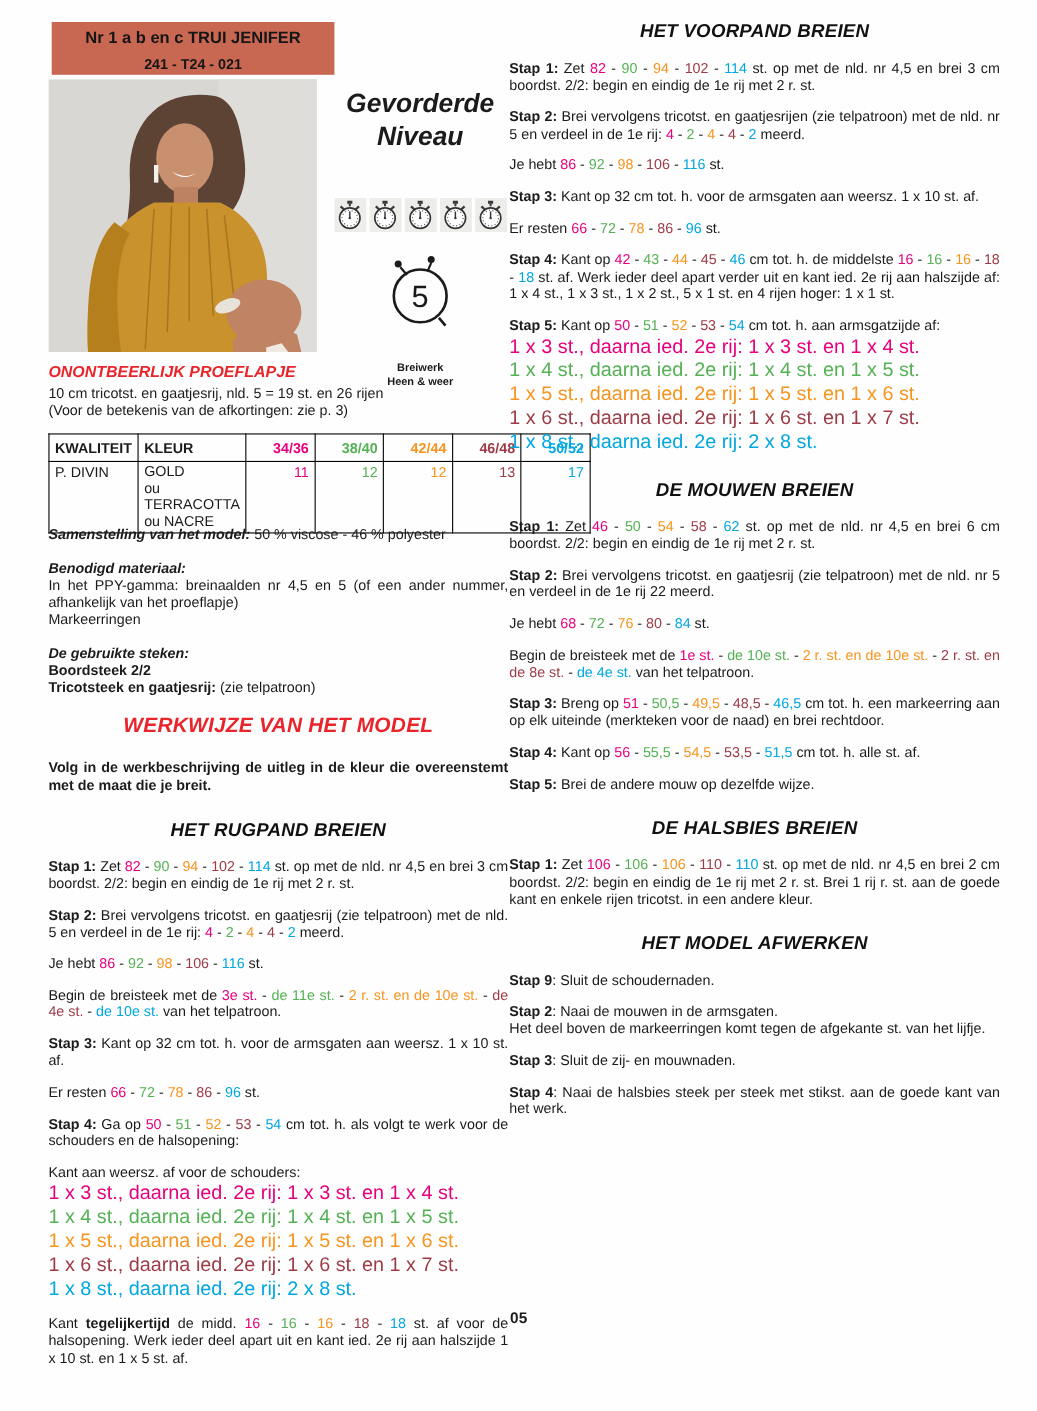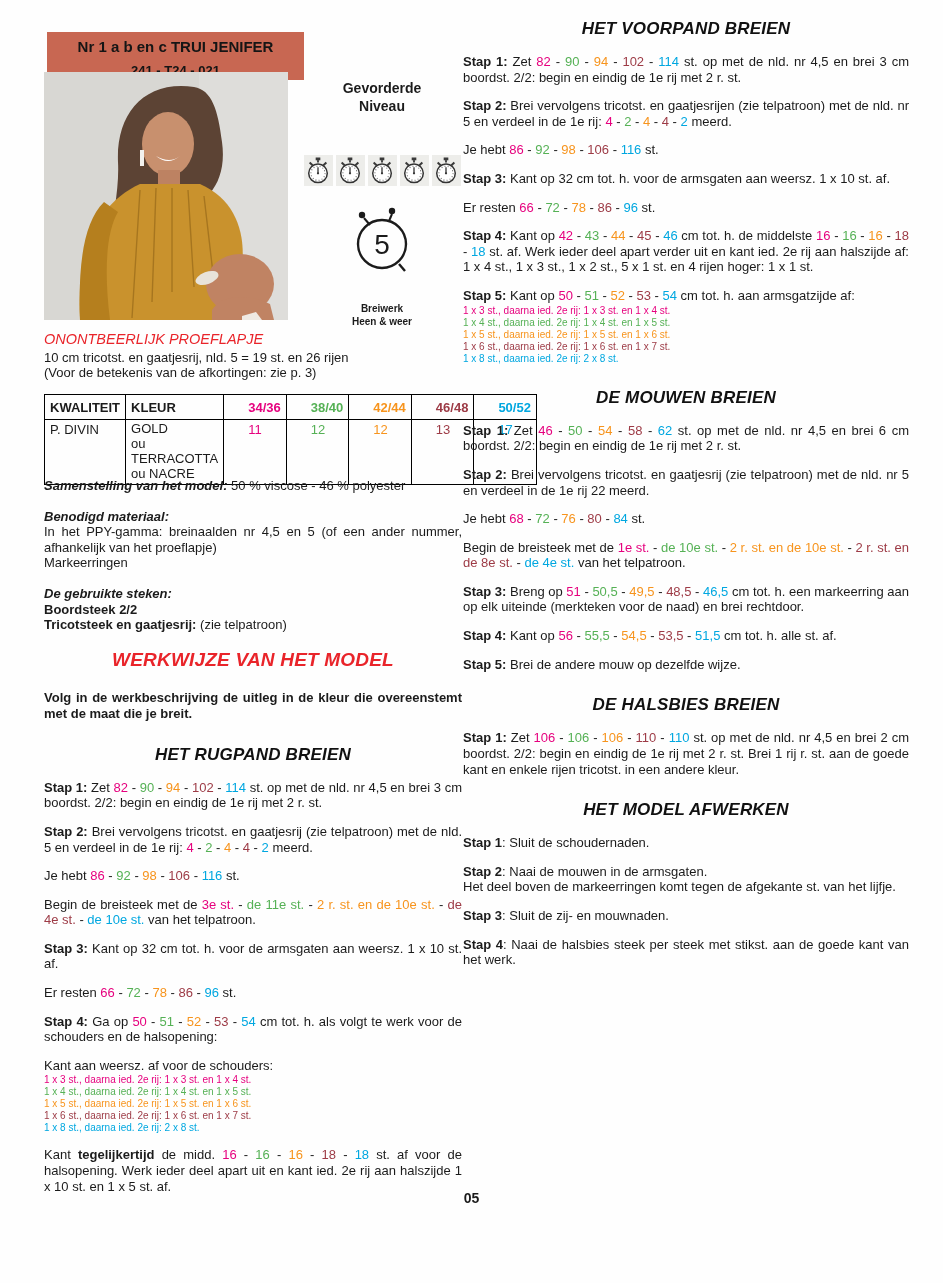--- a/index.html
+++ b/index.html
@@ -11,57 +11,57 @@
   .page{position:relative;width:943px;height:1283px;background:#fefefe;overflow:hidden;}
 
   
   .c-s1{color:var(--s1);} .c-s2{color:var(--s2);} .c-s3{color:var(--s3);}
   .c-s4{color:var(--s4);} .c-s5{color:var(--s5);}
   .bold{font-weight:bold;}
 
   
   .header-box{
     position:absolute;left:47px;top:20px;width:257px;height:48px;
-    background:var(--header_bg);text-align:center;color:#151515;margin-top:12px;
+    background:var(--header_bg);text-align:center;color:#151515;
   }
   .header-title{font-size:15px;font-weight:bold;margin-top:6px;}
   .header-code{font-size:13px;font-weight:bold;margin-top:8px;}
 
   
   .photo{position:absolute;left:44px;top:72px;width:244px;height:248px;}
 
   
   .level-block{position:absolute;left:302px;top:80px;width:160px;text-align:center;}
-  .level-title{font-size:14px;font-weight:bold;line-height:1.25;}
+  .level-title{font-size:24px;font-weight:bold;line-height:1.25;font-style:italic;}
   .stopwatch-row{display:flex;justify-content:center;gap:3px;margin-top:40px;}
   .sw-cell{width:29px;height:31px;background:#ededea;display:flex;align-items:center;justify-content:center;}
   .big-sw{margin-top:20px;}
   .work-type{margin-top:24px;font-weight:bold;font-size:10px;line-height:1.3;}
 
   
   .proeflapje{position:absolute;left:44px;top:331px;width:420px;}
-  .proef-title{color:var(--red);font-weight:normal;font-style:italic;font-size:14.5px;margin-bottom:3px;}
+  .proef-title{color:var(--red);font-weight:bold;font-style:italic;font-size:14.5px;margin-bottom:3px;}
   .proef-line{font-size:13px;line-height:1.18;}
 
   
   .qual-table{position:absolute;left:44px;top:394px;width:386px;border-collapse:collapse;}
   .qual-table th,.qual-table td{border:1.6px solid #000;padding:2px 5px;font-size:13px;}
   .qual-table th{height:20px;font-weight:bold;}
   .qual-table th.lbl{text-align:left;}
   .qual-table td{vertical-align:top;height:48px;}
-  .qual-table .center,.qual-table th:not(.lbl){text-align:left;padding-left:24px;}
+  .qual-table .center,.qual-table th:not(.lbl){text-align:right;padding-left:24px;}
   .kleur-cell div{line-height:1.15;}
 
   
   .left-flow{position:absolute;left:44px;top:478px;width:418px;}
   .right-flow{position:absolute;left:463px;top:12px;width:446px;}
 
   .para{font-size:13px;line-height:1.2;margin:0 0 13px;text-align:justify;}
   .para.tight{margin-bottom:1px;}
-  .lines-block{font-size:10px;line-height:1.2;margin:0 0 13px;}
+  .lines-block{font-size:18px;line-height:1.2;margin:0 0 13px;}
   .sec-heading{font-size:17px;font-weight:bold;font-style:italic;text-align:center;
     margin:22px 0 14px;letter-spacing:.2px;line-height:1.3;color:#111;}
   .sec-heading.red{color:var(--red);font-size:19px;margin:36px 0 18px;}
   [data-blocks] .sec-heading:first-child{margin-top:6px;}
 
   .intro-label{font-weight:bold;font-style:italic;}
   .static-para{font-size:13px;line-height:1.2;margin:0 0 15px;text-align:justify;}
   .static-para div{line-height:1.2;}
 
   .page-number{position:absolute;left:0;right:0;top:1190px;text-align:center;
@@ -298,20 +298,20 @@
       <p class="para"><span class="bold">Stap 3: </span><span>Breng op </span><span class="c-s1">51</span><span> - </span><span class="c-s2">50,5</span><span> - </span><span class="c-s3">49,5</span><span> - </span><span class="c-s4">48,5</span><span> - </span><span class="c-s5">46,5</span><span> cm tot. h. een markeerring aan op elk uiteinde (merkteken voor de naad) en brei rechtdoor.</span></p>
       <p class="para"><span class="bold">Stap 4: </span><span>Kant op </span><span class="c-s1">56</span><span> - </span><span class="c-s2">55,5</span><span> - </span><span class="c-s3">54,5</span><span> - </span><span class="c-s4">53,5</span><span> - </span><span class="c-s5">51,5</span><span> cm tot. h. alle st. af.</span></p>
       <p class="para"><span class="bold">Stap 5: </span><span>Brei de andere mouw op dezelfde wijze.</span></p>
       <div class="sec-heading">
         <div>DE HALSBIES BREIEN</div>
       </div>
       <p class="para"><span class="bold">Stap 1: </span><span>Zet </span><span class="c-s1">106</span><span> - </span><span class="c-s2">106</span><span> - </span><span class="c-s3">106</span><span> - </span><span class="c-s4">110</span><span> - </span><span class="c-s5">110</span><span> st. op met de nld. nr 4,5 en brei 2 cm boordst. 2/2: begin en eindig de 1e rij met 2 r. st. Brei 1 rij r. st. aan de goede kant en enkele rijen tricotst. in een andere kleur.</span></p>
       <div class="sec-heading">
         <div>HET MODEL AFWERKEN</div>
       </div>
-      <p class="para"><span class="bold">Stap 1</span><span>: Sluit de schoudernaden.</span></p>
+      <p class="para"><span class="bold">Stap 9</span><span>: Sluit de schoudernaden.</span></p>
       <p class="para"><span class="bold">Stap 2</span><span>: Naai de mouwen in de armsgaten.</span><br><span>Het deel boven de markeerringen komt tegen de afgekante st. van het lijfje.</span></p>
       <p class="para"><span class="bold">Stap 3</span><span>: Sluit de zij- en mouwnaden.</span></p>
       <p class="para"><span class="bold">Stap 4</span><span>: Naai de halsbies steek per steek met stikst. aan de goede kant van het werk.</span></p>
     </div>
 
   <div class="page-number">05</div>
 </div>
 
 </body></html>

